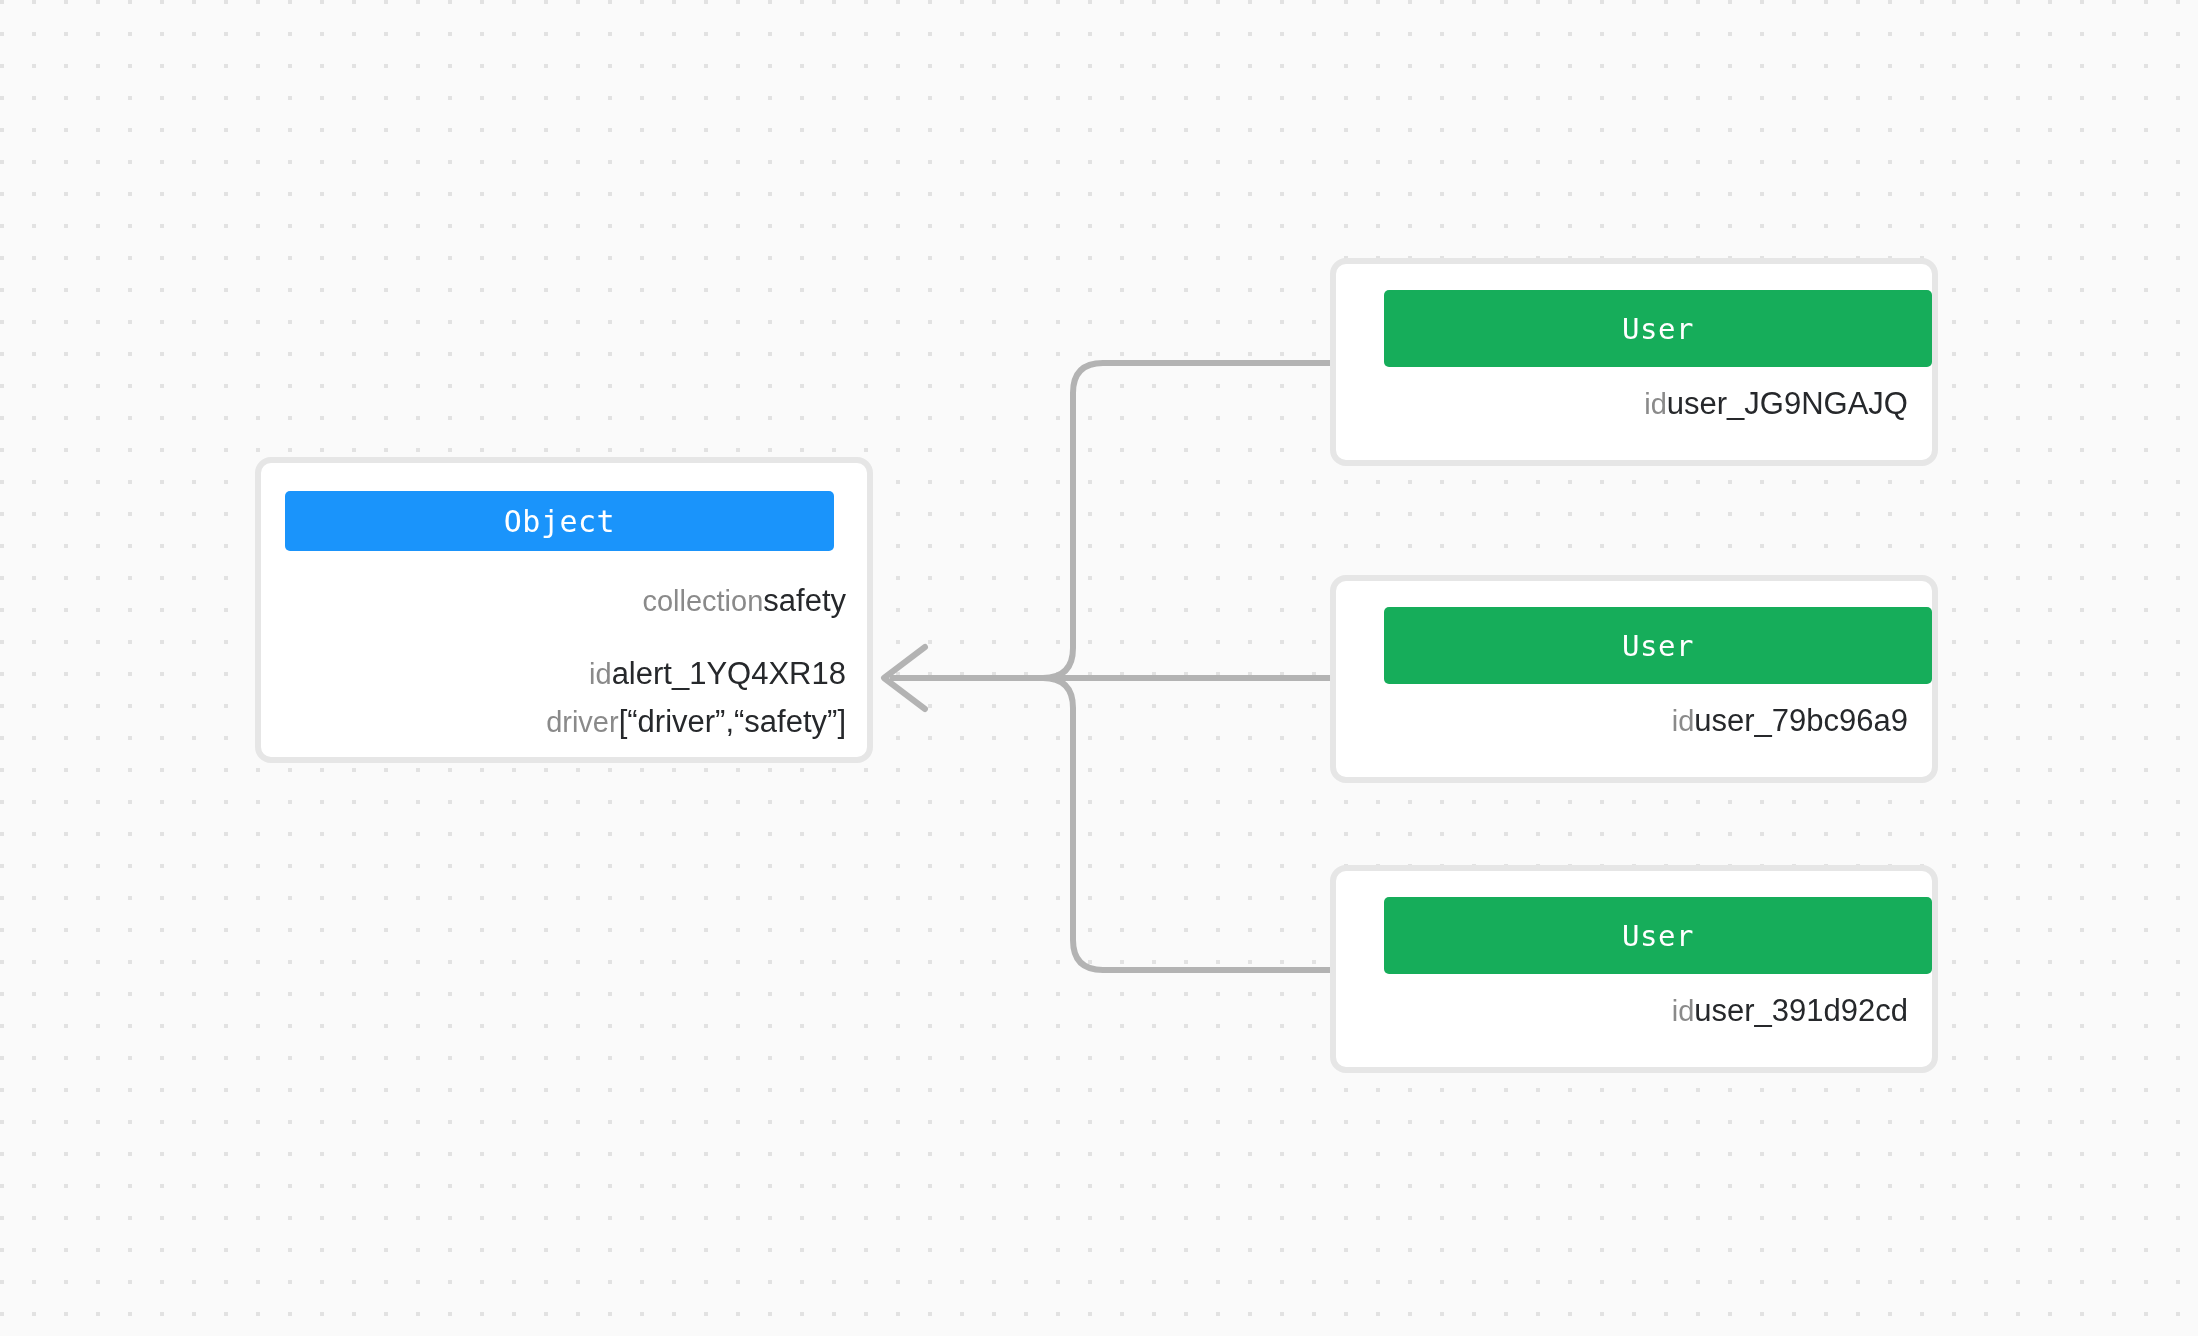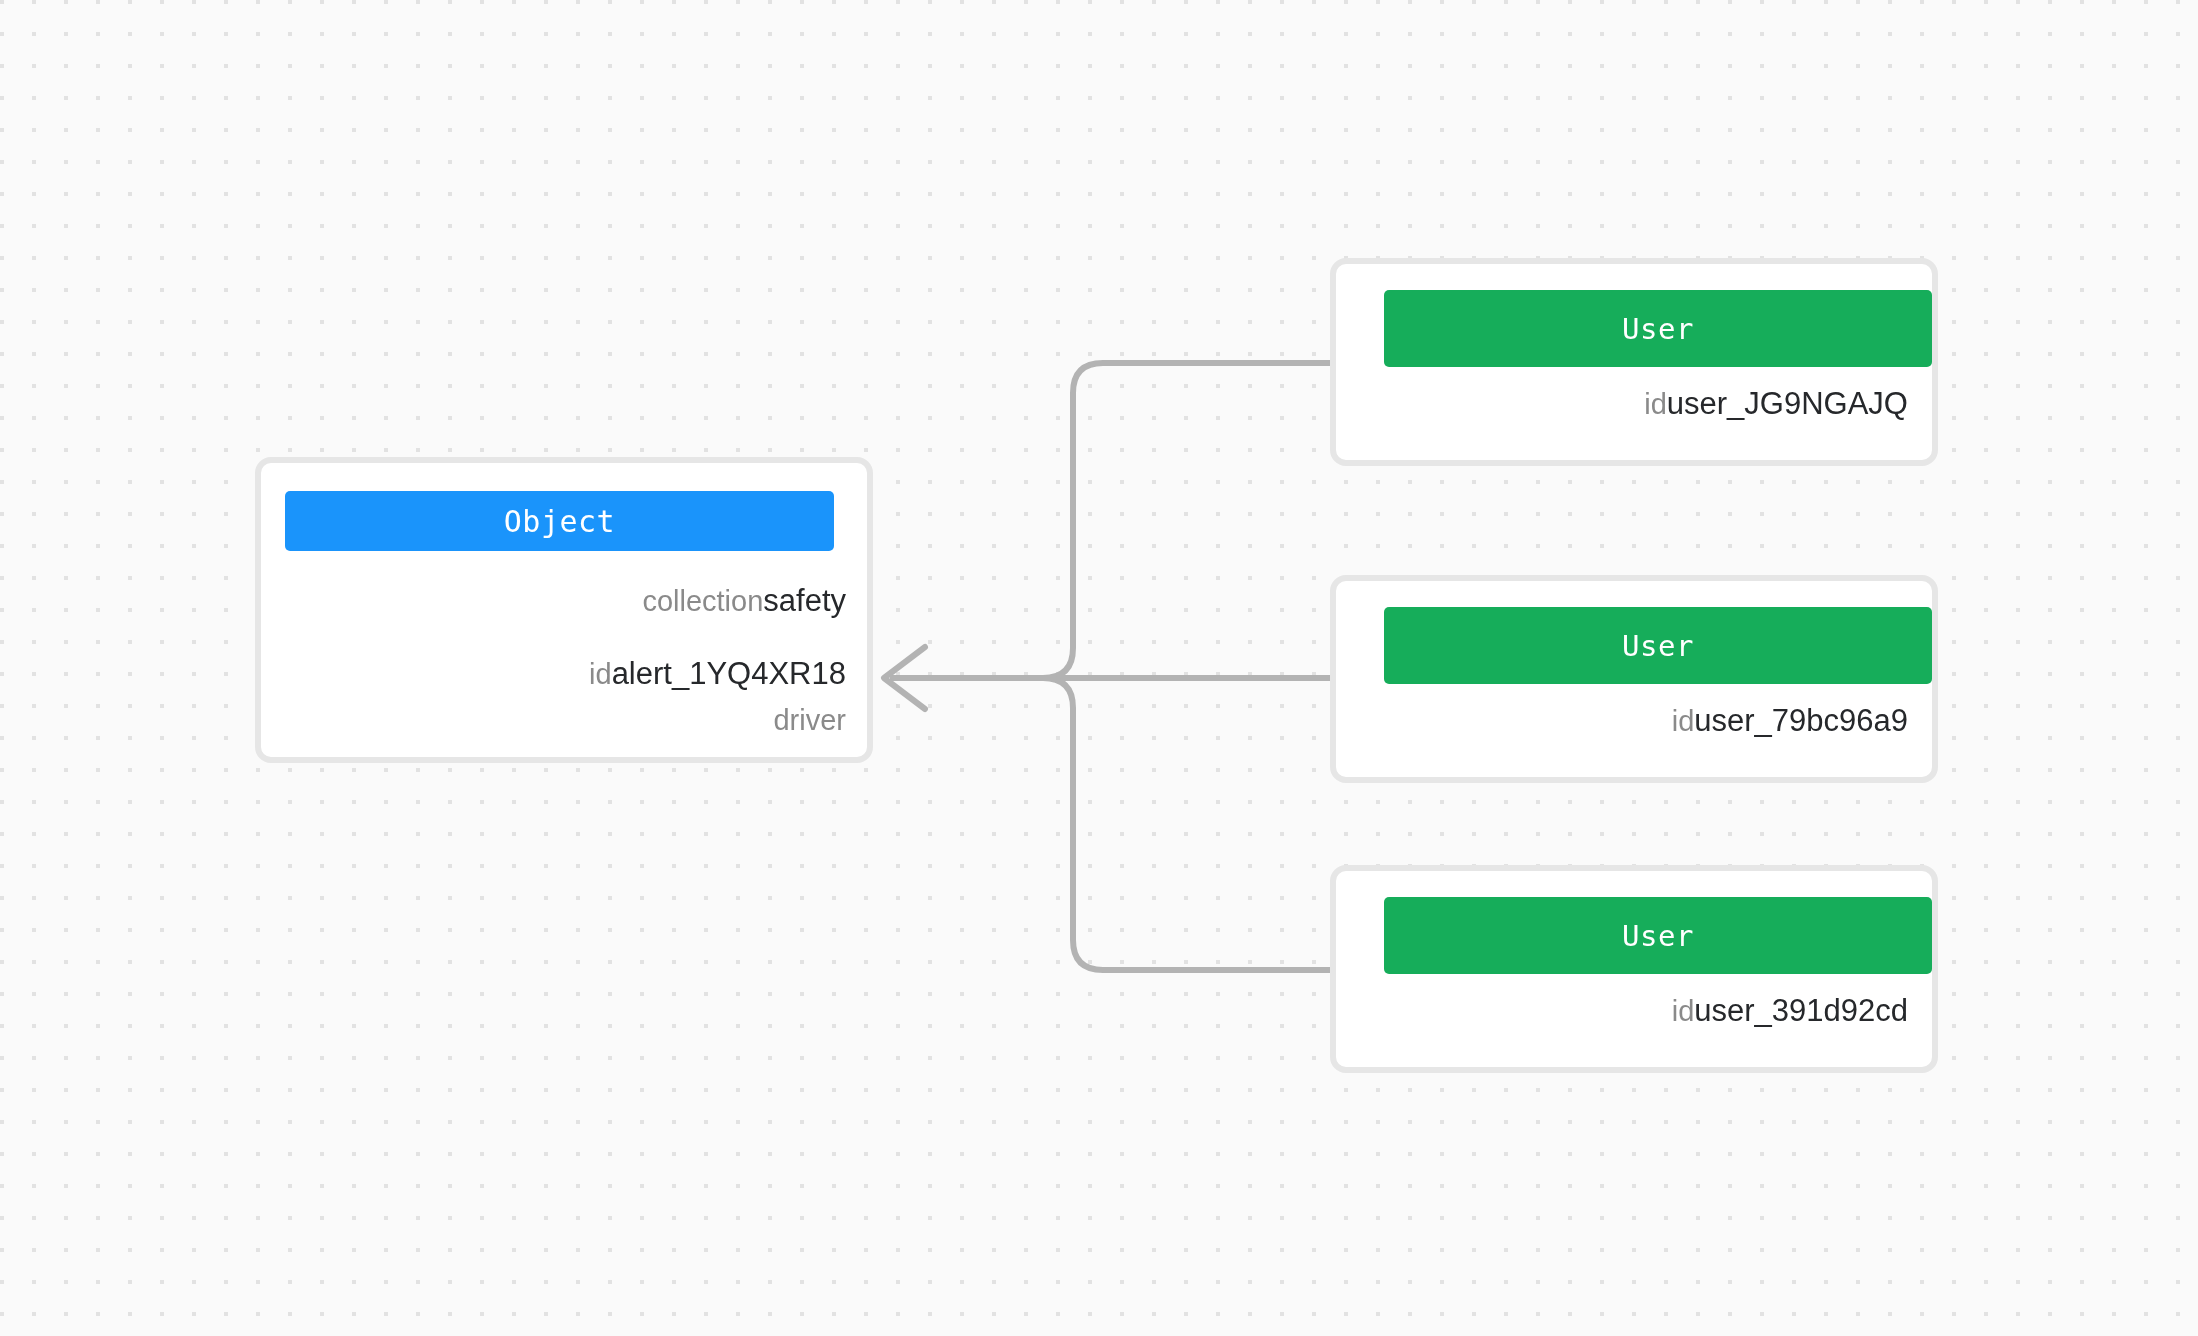--- a/index.html
+++ b/index.html
@@ -157,20 +157,21 @@
         <span class="k">collection</span>
         <span class="v">safety</span>
       </div>
       <div class="row-gap"></div>
       <div class="row">
         <span class="k">id</span>
         <span class="v">alert_1YQ4XR18</span>
       </div>
       <div class="row">
         <span class="k">driver</span>
+        <span class="v">[“driver”,“safety”]</span>
       </div>
     </div>
   </div>
 
   <div class="node node-user" id="node-user-0">
     <div class="node-header">User</div>
     <div class="user-rows">
       <div class="row">
         <span class="k">id</span>
         <span class="v">user_JG9NGAJQ</span>

